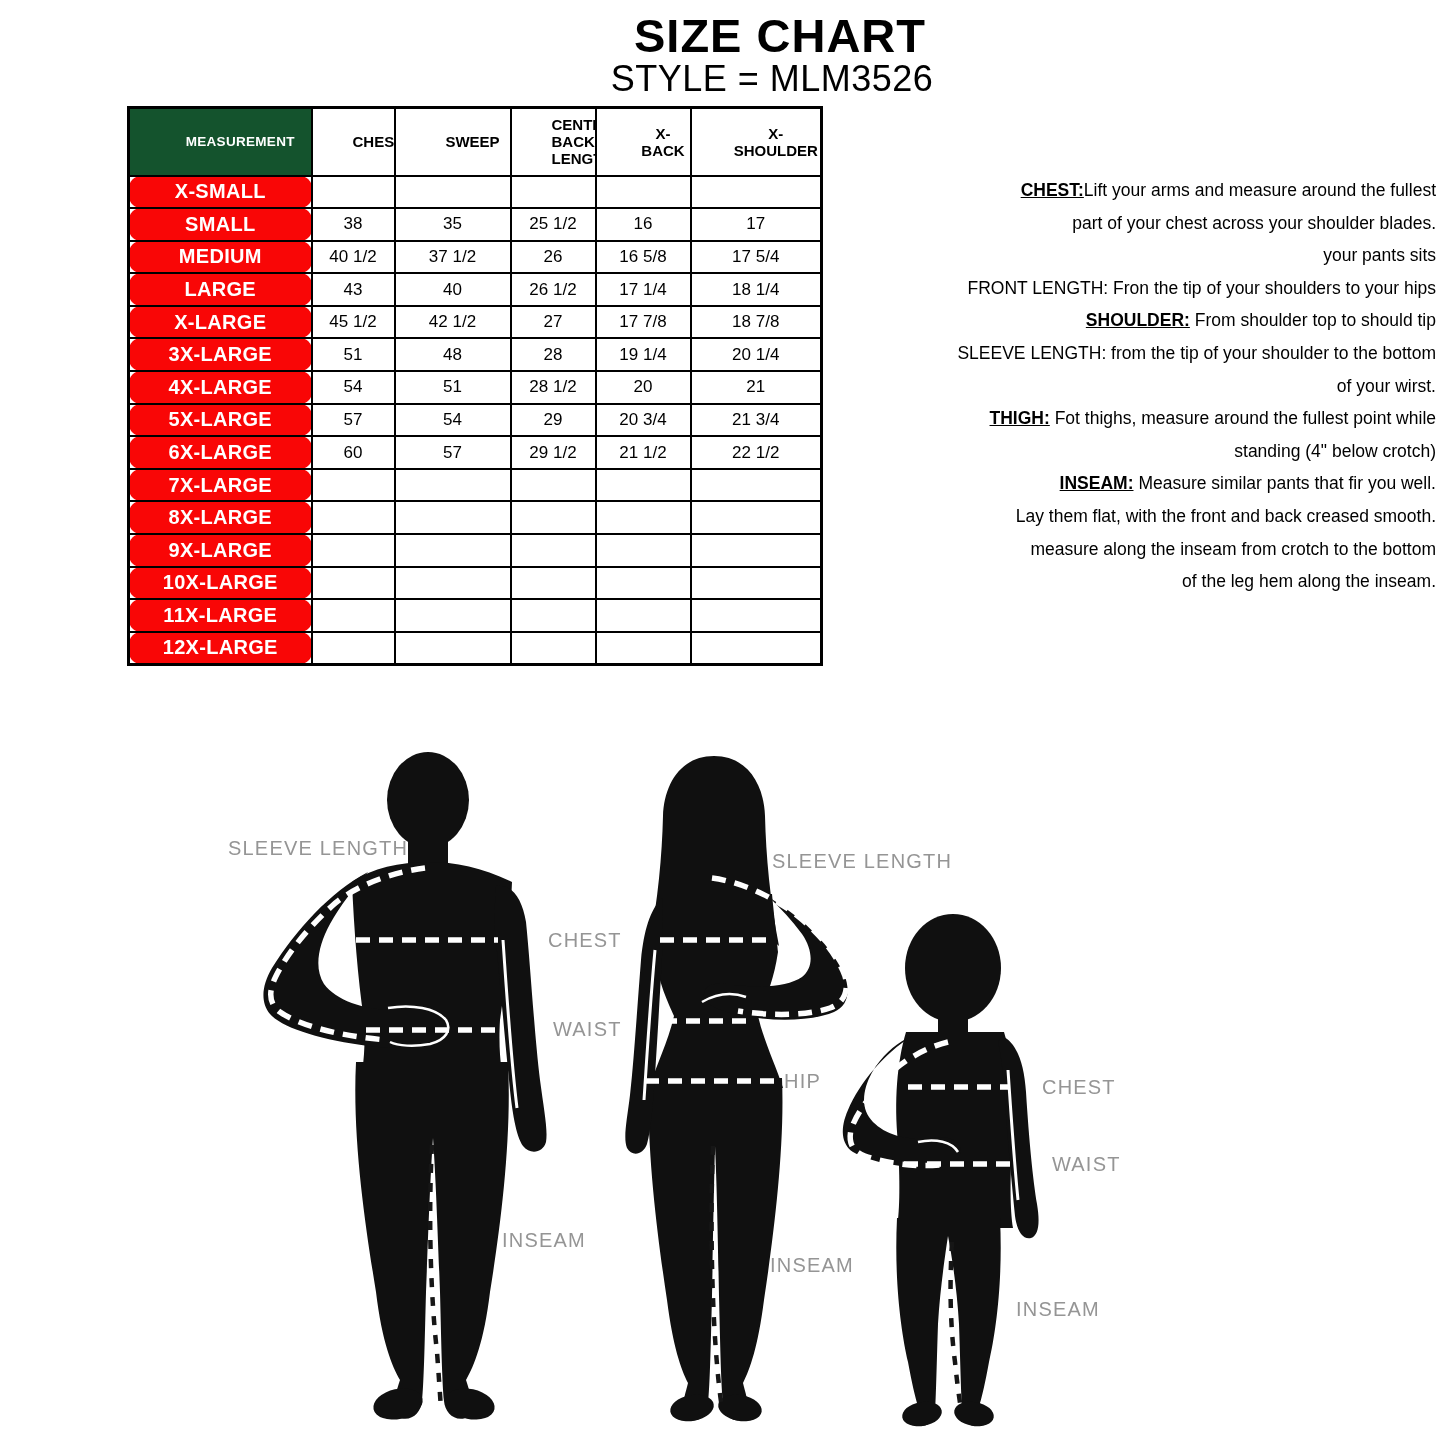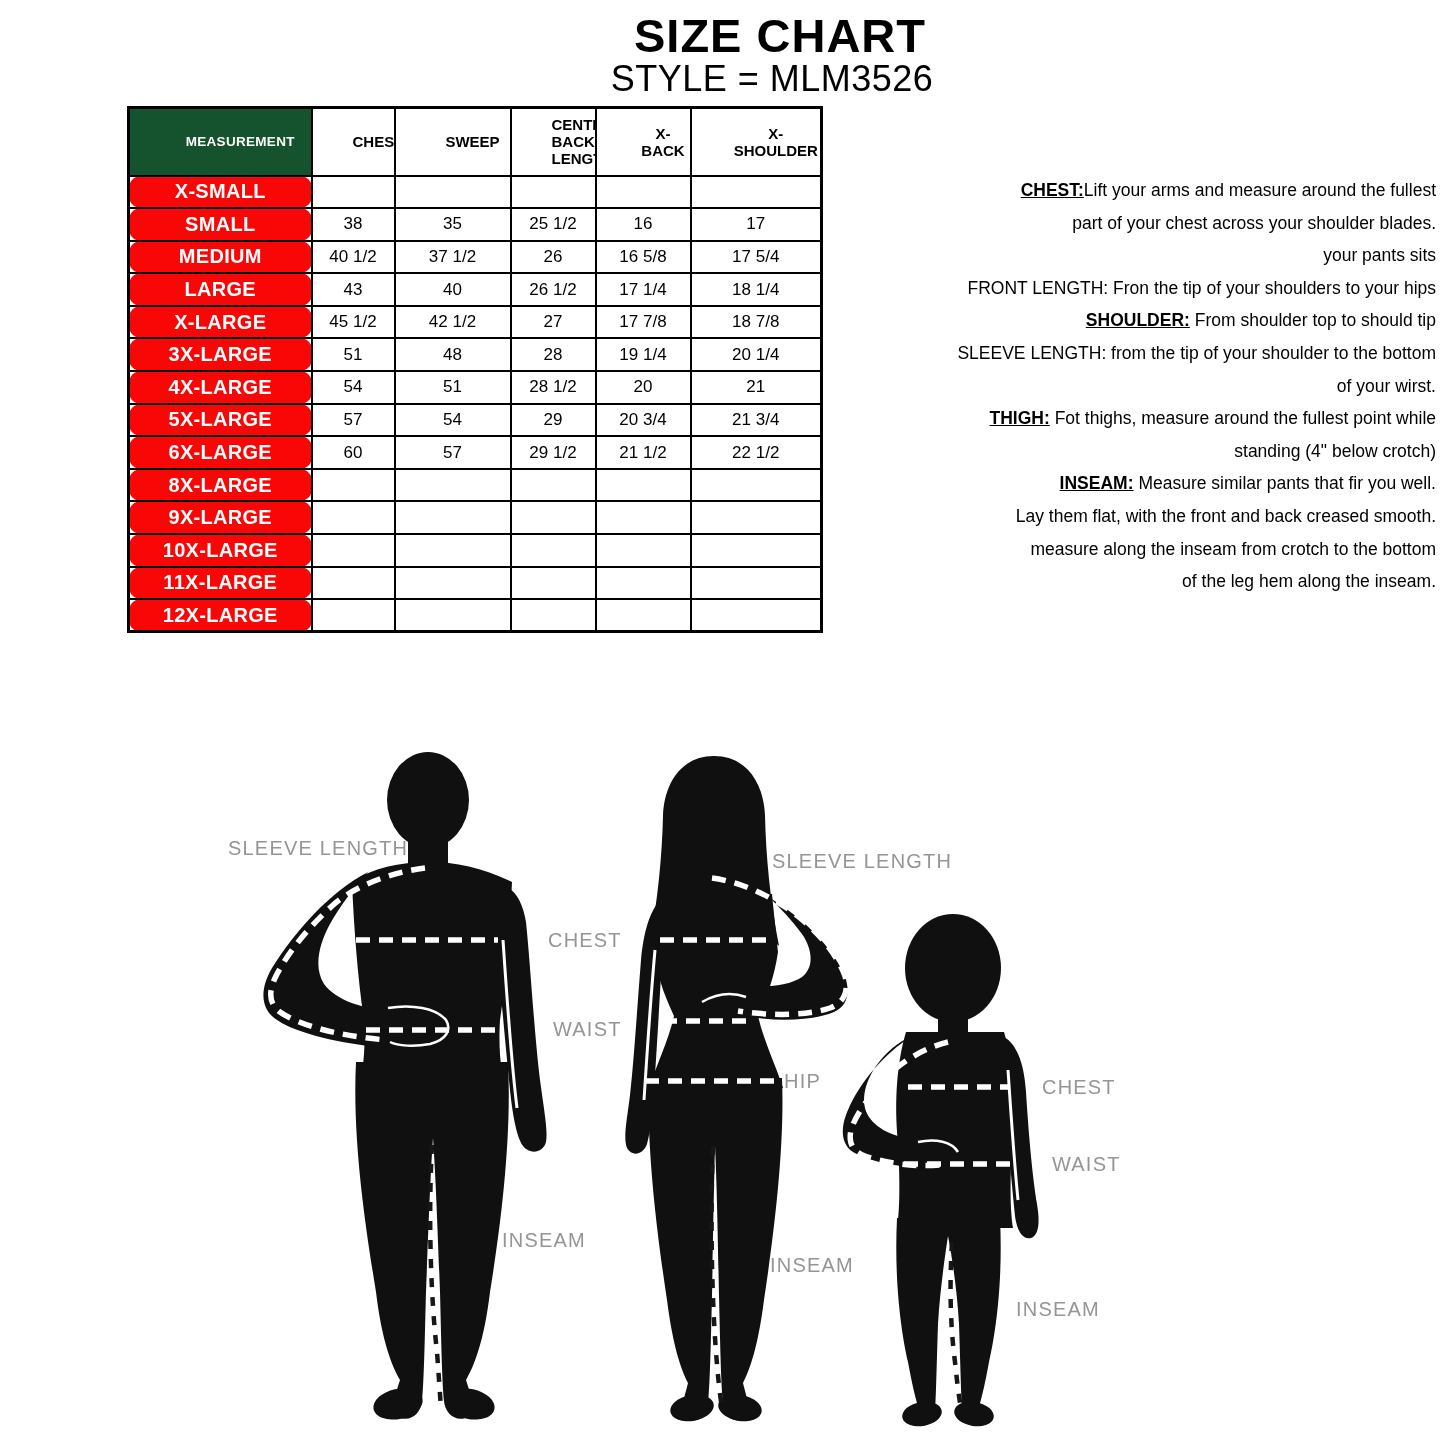--- a/index.html
+++ b/index.html
@@ -142,20 +142,28 @@
       <td class="val">20 3/4</td>
       <td class="val">21 3/4</td>
     </tr>
     <tr>
       <td class="size">6X-LARGE</td>
       <td class="val">60</td>
       <td class="val">57</td>
       <td class="val">29 1/2</td>
       <td class="val">21 1/2</td>
       <td class="val">22 1/2</td>
+    </tr>
+    <tr>
+      <td class="size">7X-LARGE</td>
+      <td class="val"></td>
+      <td class="val"></td>
+      <td class="val"></td>
+      <td class="val"></td>
+      <td class="val"></td>
     </tr>
     <tr>
       <td class="size">8X-LARGE</td>
       <td class="val"></td>
       <td class="val"></td>
       <td class="val"></td>
       <td class="val"></td>
       <td class="val"></td>
     </tr>
     <tr>

